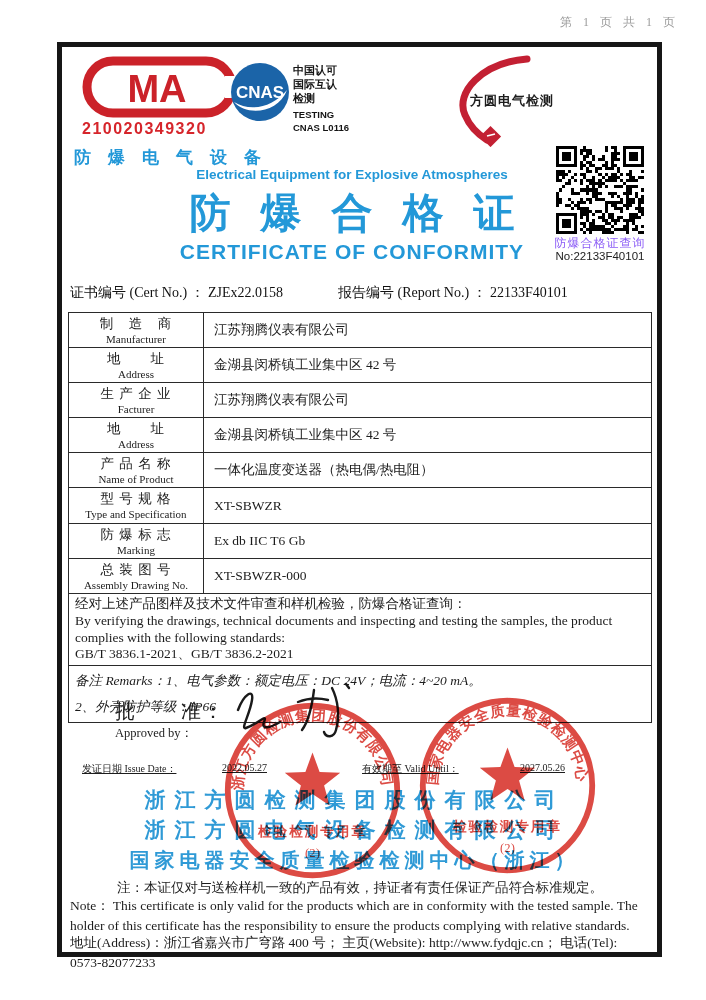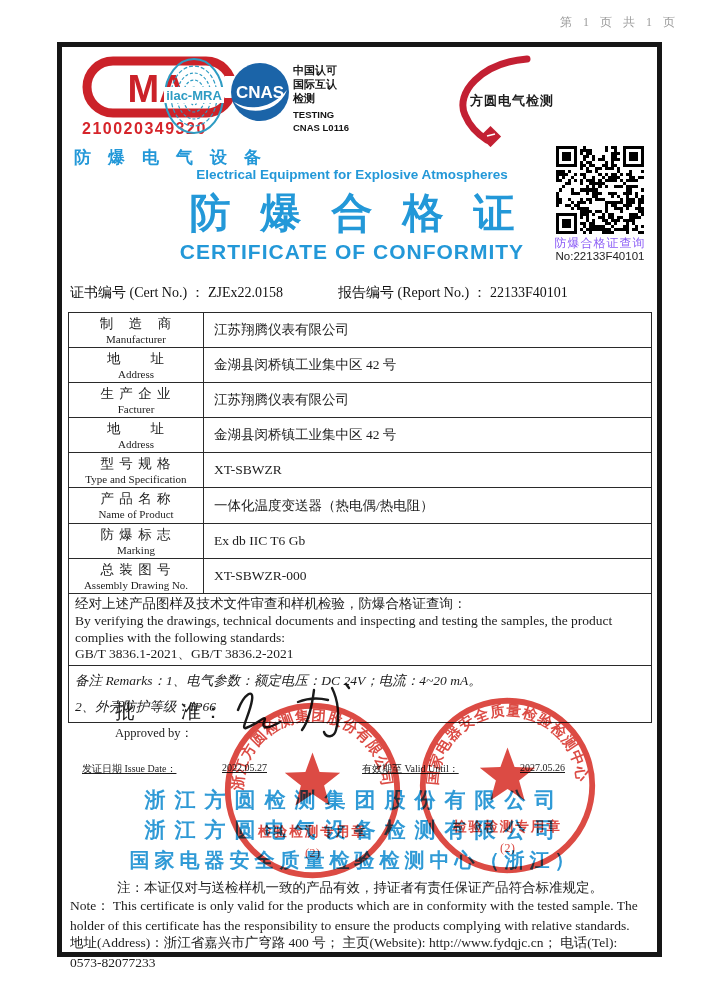--- a/index.html
+++ b/index.html
@@ -58,31 +58,20 @@
 
   <div class="abs" style="left:82px;top:56px;width:155px;height:62px;">
     <svg width="155" height="62" viewBox="0 0 155 62">
       <rect x="5" y="5" width="145" height="52" rx="26" ry="26" fill="none" stroke="#cb2229" stroke-width="9"></rect>
       <rect x="143" y="20" width="12" height="22" fill="#ffffff"></rect>
       <text x="75" y="46" text-anchor="middle" font-family="Liberation Sans, sans-serif" font-size="38" font-weight="bold" fill="#cb2229">MA</text>
     </svg>
   </div>
   <div class="cma-num">210020349320</div>
 
-  <div class="abs" style="left:163px;top:57px;width:62px;height:78px;">
-    <svg width="62" height="78" viewBox="0 0 62 78">
-      <ellipse cx="31" cy="39" rx="29" ry="37" fill="none" stroke="#2e9cc3" stroke-width="2"></ellipse>
-      <ellipse cx="31" cy="39" rx="23" ry="30" fill="none" stroke="#2e9cc3" stroke-width="1.2" stroke-dasharray="4 2"></ellipse>
-      <ellipse cx="31" cy="39" rx="17" ry="23" fill="none" stroke="#2e9cc3" stroke-width="1.2" stroke-dasharray="3 2"></ellipse>
-      <ellipse cx="31" cy="39" rx="11" ry="16" fill="none" stroke="#2e9cc3" stroke-width="1.2" stroke-dasharray="3 2"></ellipse>
-      <ellipse cx="31" cy="39" rx="5" ry="9" fill="none" stroke="#2e9cc3" stroke-width="1.2" stroke-dasharray="2 2"></ellipse>
-      <rect x="1" y="30" width="60" height="16" fill="#ffffff"></rect>
-      <text x="31" y="43" text-anchor="middle" font-family="Liberation Sans, sans-serif" font-size="13" font-weight="bold" fill="#2e9cc3">ilac-MRA</text>
-    </svg>
-  </div>
 
   <div class="abs" style="left:230px;top:62px;width:60px;height:60px;">
     <svg width="60" height="60" viewBox="0 0 60 60">
       <circle cx="30" cy="30" r="29" fill="#1b64a8"></circle>
       <path d="M4 40 C 20 50 42 46 57 28 C 48 52 16 54 4 40 Z" fill="#ffffff"></path>
       <text x="30" y="36" text-anchor="middle" font-family="Liberation Sans, sans-serif" font-size="17" font-weight="bold" fill="#ffffff">CNAS</text>
     </svg>
   </div>
   <div class="cnas-side">
     <div>中国认可</div>
@@ -164,31 +153,31 @@
     </tr>
     <tr>
       <td class="lbl">
             <div class="cn">地　　址</div>
             <div class="en">Address</div>
           </td>
       <td class="val">金湖县闵桥镇工业集中区 42 号</td>
     </tr>
     <tr>
       <td class="lbl">
+            <div class="cn">产 品 名 称</div>
+            <div class="en">Name of Product</div>
+          </td>
+      <td class="val">一体化温度变送器（热电偶/热电阻）</td>
+    </tr>
+    <tr>
+      <td class="lbl">
             <div class="cn">型 号 规 格</div>
             <div class="en">Type and Specification</div>
           </td>
       <td class="val">XT-SBWZR</td>
-    </tr>
-    <tr>
-      <td class="lbl">
-            <div class="cn">产 品 名 称</div>
-            <div class="en">Name of Product</div>
-          </td>
-      <td class="val">一体化温度变送器（热电偶/热电阻）</td>
     </tr>
     <tr>
       <td class="lbl">
             <div class="cn">防 爆 标 志</div>
             <div class="en">Marking</div>
           </td>
       <td class="val">Ex db IIC T6 Gb</td>
     </tr>
     <tr>
       <td class="lbl">

